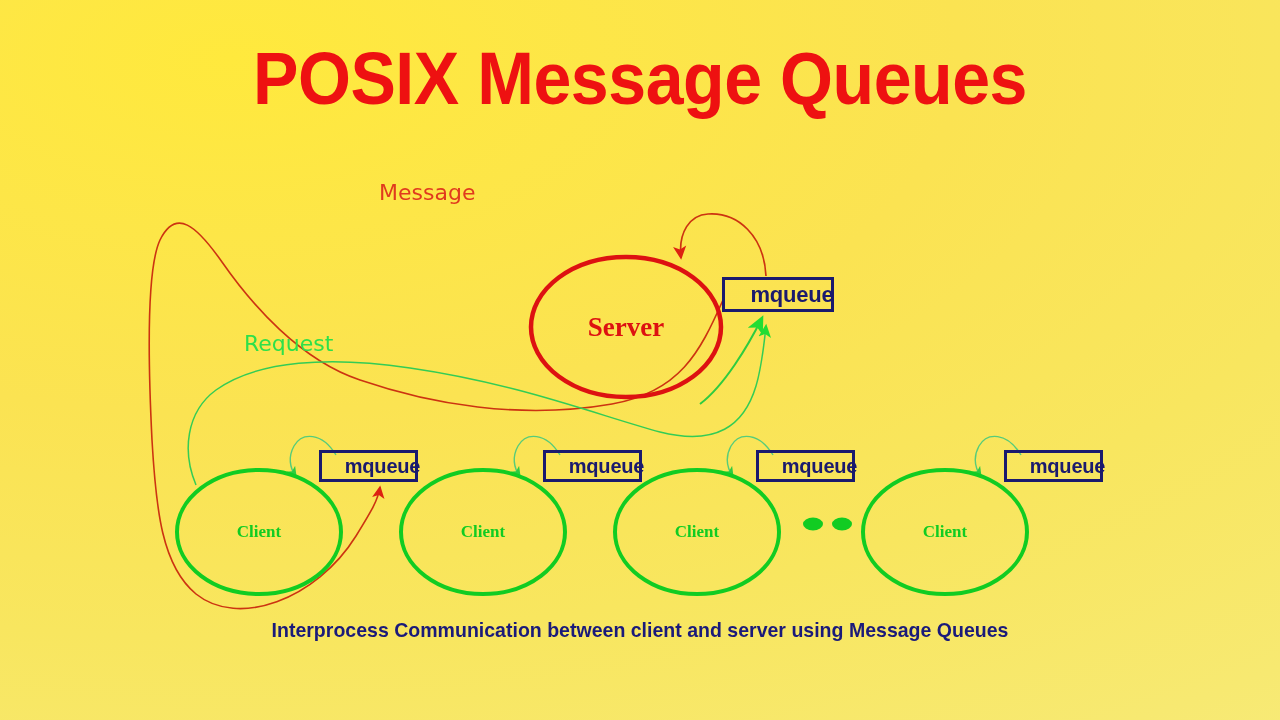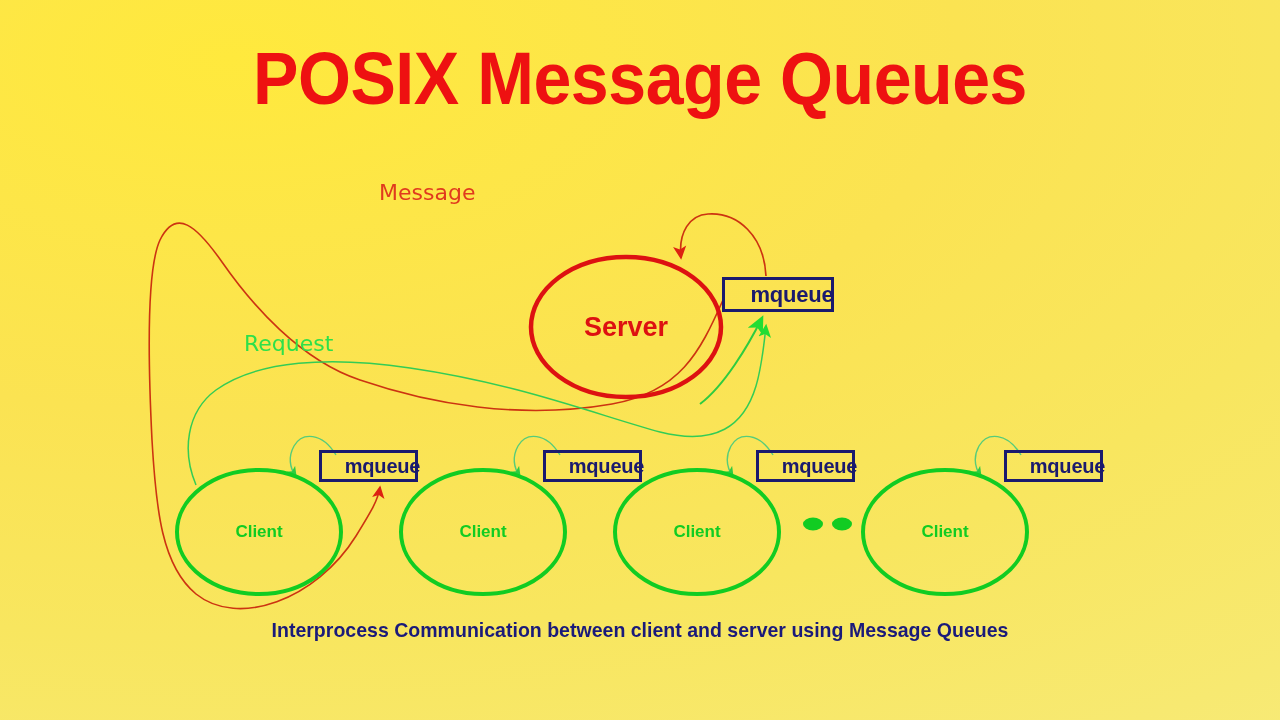--- a/index.html
+++ b/index.html
@@ -73,21 +73,21 @@
     font-weight: 400;
     white-space: nowrap;
   }
   .edge-label.response { color: #e03a1e; left: 379px; top: 180px; }
   .edge-label.request  { color: #2ee04a; left: 244px; top: 331px; }
 
   
   .node-label {
     position: absolute;
     text-align: left;
-    font-family: Liberation Sans, sans-serif;
+    font-family: Liberation Serif, serif;
     font-weight: 700;
     white-space: nowrap;
     transform: translate(-50%, -50%);
   }
   .node-label.server {
     font-size: 27px;
     color: #dd1111;
   }
   .node-label.client {
     font-size: 17px;

